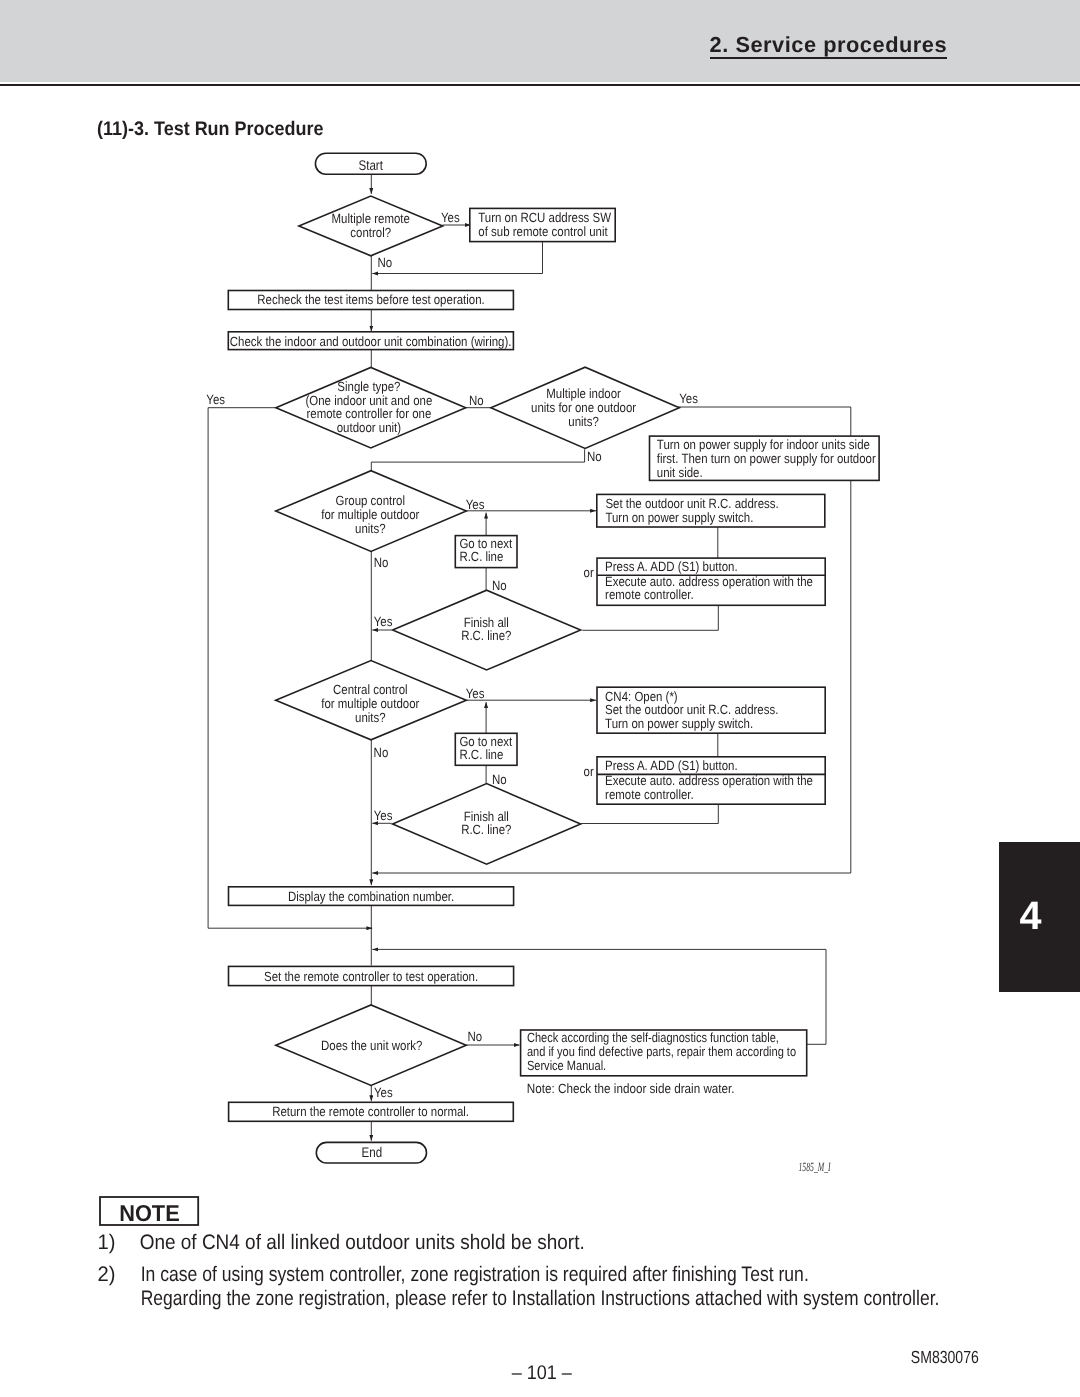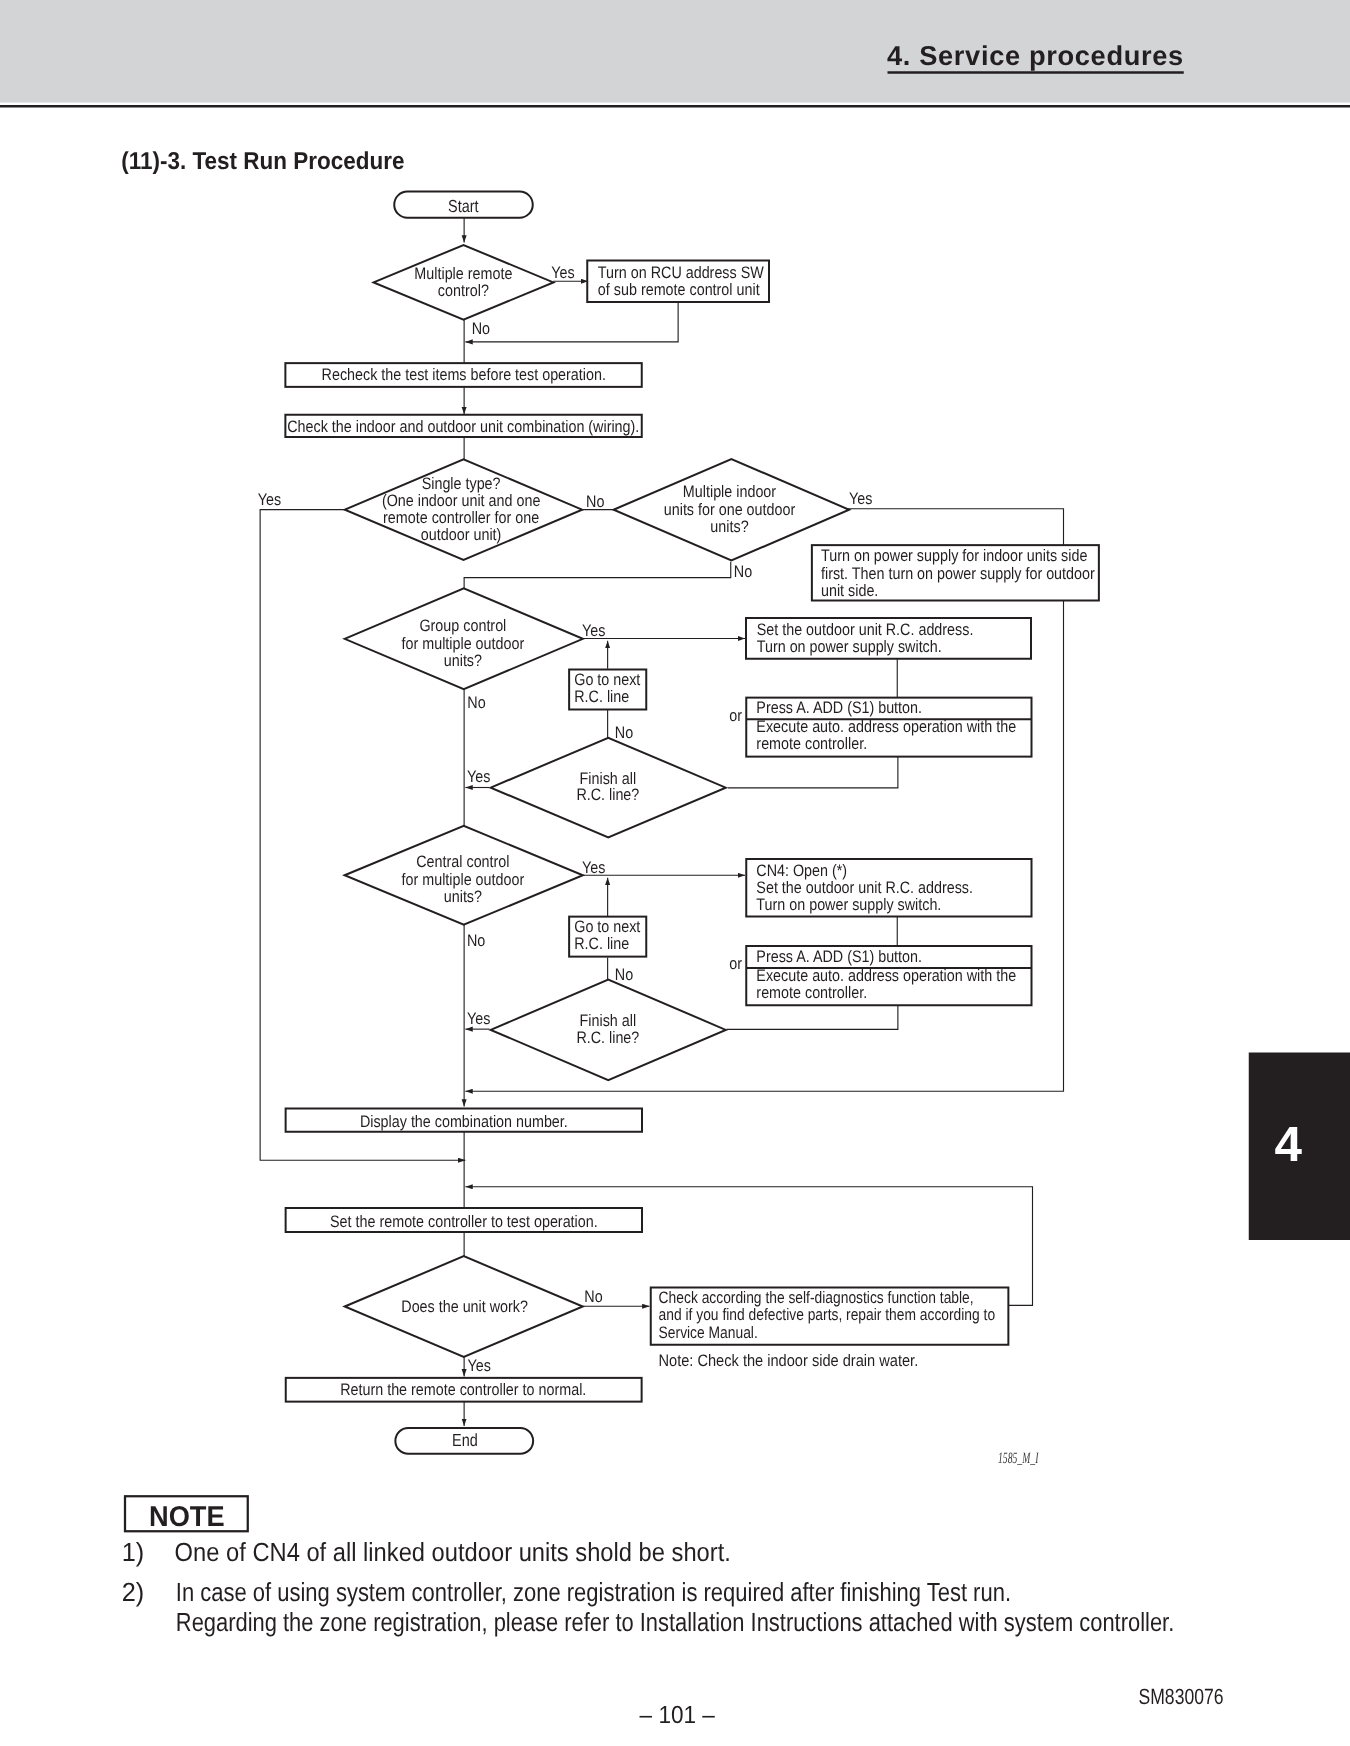--- a/index.html
+++ b/index.html
@@ -14,21 +14,21 @@
   #tab{position:absolute;left:999px;top:841.8px;width:81px;height:150px;background:#231f20;}
   #tab-num{position:absolute;left:20.5px;top:55.0px;width:40px;font-size:39.5px;line-height:39px;font-weight:bold;color:#fff;text-align:left;}
   #chart{position:absolute;left:0;top:0;}
 </style>
 </head>
 <body>
 
 <div class="page">
   <div id="hdr"></div>
   <div id="hdr-rule"></div>
-  <div id="hdr-title">4. Service procedures</div>
+  <div id="hdr-title">2. Service procedures</div>
   <div id="hdr-title-underline"></div>
   <div id="sec-title">(11)-3. Test Run Procedure</div>
   <div id="tab">
       <div id="tab-num">4</div>
     </div>
   <svg id="chart" width="1080" height="1397" viewBox="0 0 1080 1397" xmlns="http://www.w3.org/2000/svg" font-family="Liberation Sans, sans-serif" fill="#231f20" shape-rendering="geometricPrecision">
 <defs>
         <marker id="ah" viewBox="0 0 10 10" preserveAspectRatio="none" refX="10" refY="5" markerUnits="userSpaceOnUse" markerWidth="5.9" markerHeight="4.3" orient="auto-start-reverse">
           <path d="M 0 0.3 L 10 5 L 0 9.7 z" fill="#231f20"></path>
         </marker>

